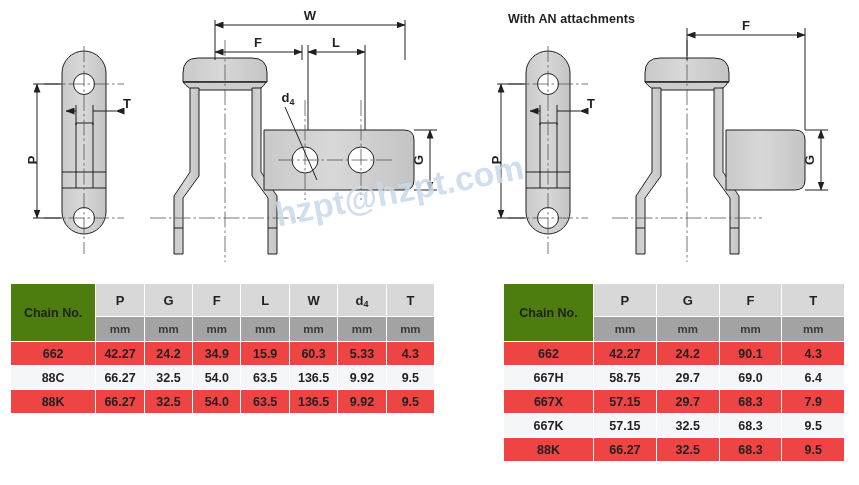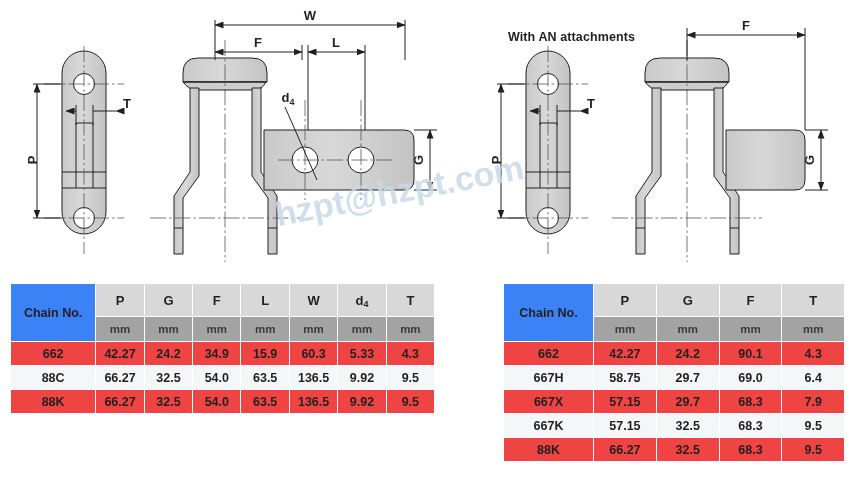--- a/index.html
+++ b/index.html
@@ -51,35 +51,35 @@
   }
   .tbl td,.tbl th{
     border:1px solid #ffffff;
     text-align:center;
     padding:0;
     font-weight:bold;
     white-space:nowrap;
   }
   .tbl .hd-sym{background:#d8d8d8;height:32px;font-size:13px;}
   .tbl .hd-unit{background:#a3a3a3;height:24px;font-size:11.5px;color:#3a3a3a;}
-  .tbl .hd-chain{background:#3b82f6;font-size:12.5px;}
+  .tbl .hd-chain{background:#4d7c0f;font-size:12.5px;}
   .tbl .r-odd  td{background:#ef4444;height:23px;}
   .tbl .r-even td{background:#f4f6f7;height:23px;}
   .tbl .r-odd td.cn,.tbl .r-even td.cn{}
   sub{font-size:9px;vertical-align:baseline;position:relative;top:2px;}
 </style>
 </head>
 <body>
 
 <div id="root">
 
   <div class="drawings">
 
 
-    <div class="dwg-title" style="left:508px;top:30px;">With AN attachments</div>
+    <div class="dwg-title" style="left:508px;top:12px;">With AN attachments</div>
 
     <svg class="svg-wrap" width="859" height="272" viewBox="0 0 859 272">
       <defs>
         <marker id="ah" markerWidth="9" markerHeight="7" refX="8.5" refY="3.5" orient="auto" markerUnits="userSpaceOnUse">
           <path d="M0,0 L9,3.5 L0,7 z" fill="#231f20"></path>
         </marker>
         <marker id="ahr" markerWidth="9" markerHeight="7" refX="0.5" refY="3.5" orient="auto" markerUnits="userSpaceOnUse">
           <path d="M9,0 L0,3.5 L9,7 z" fill="#231f20"></path>
         </marker>
         <linearGradient id="mgrad" x1="0" y1="0" x2="1" y2="0">

